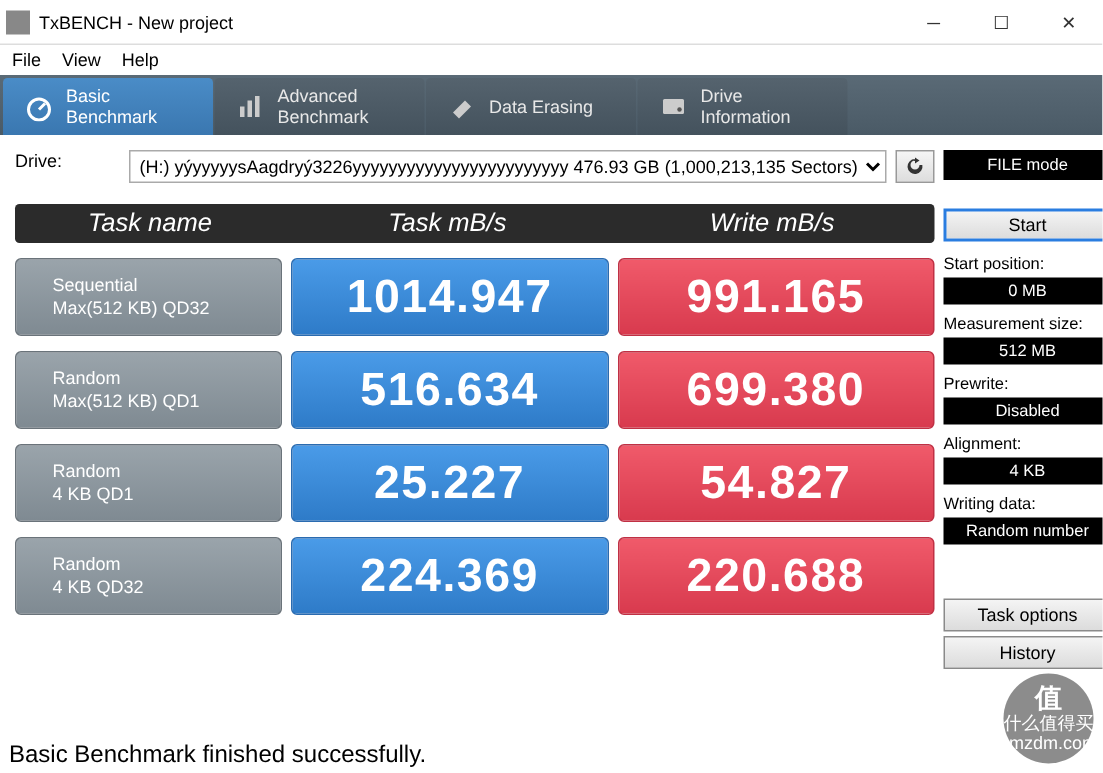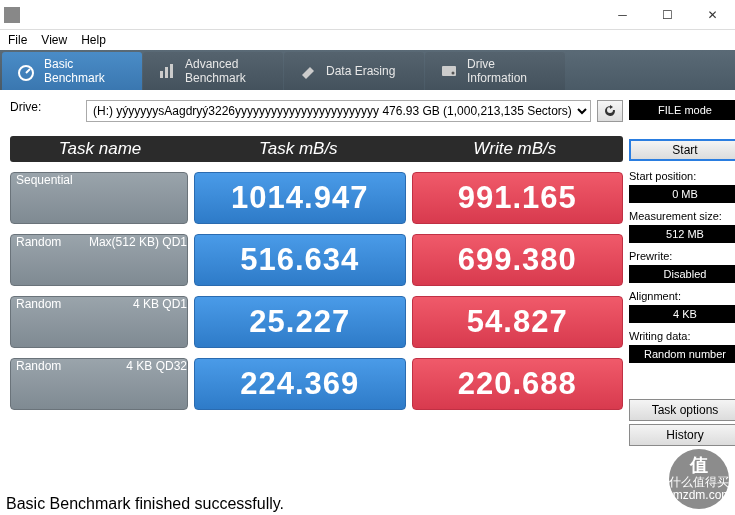--- a/index.html
+++ b/index.html
@@ -18,41 +18,42 @@
 .body{padding:10px 10px 0 10px;display:flex;gap:6px}
 .left{flex:1}
 .driverow{display:flex;align-items:flex-start;gap:6px;margin-bottom:14px}
 .driverow .lbl{width:70px}
 .driverow select{flex:1;height:22px;font-size:12px;border:1px solid #aaa;background:#fff;padding:0 2px}
 .refresh{width:26px;height:22px;border:1px solid #999;background:linear-gradient(#f6f6f6,#ddd);display:flex;align-items:center;justify-content:center}
 .headrow{display:flex;background:#2b2b2b;color:#fff;border-radius:3px;overflow:hidden;font-style:italic;font-family:Georgia,serif;height:26px;align-items:center;margin-bottom:10px}
 .headrow>div{flex:1;text-align:center;font-size:17px}
 .headrow>div:first-child{flex:0 0 180px}
 .testrow{display:flex;gap:6px;margin-bottom:10px;height:52px}
-.taskname{flex:0 0 178px;background:linear-gradient(#9aa4ab,#7f8a92);border:1px solid #6a737a;border-radius:4px;color:#fff;display:flex;flex-direction:row;justify-content:space-between;padding-left:5px;font-size:12px;line-height:1.25}
+.taskname{flex:0 0 178px;background:linear-gradient(#9aa4ab,#7f8a92);border:1px solid #6a737a;border-radius:4px;color:#fff;display:flex;flex-direction:column;justify-content:center;padding-left:24px;font-size:12px;line-height:1.25}
 .val{flex:1;border-radius:4px;display:flex;align-items:center;justify-content:center;color:#fff;font-size:31px;font-weight:bold;letter-spacing:1px;font-family:Liberation Sans, sans-serif}
 .val.read{background:linear-gradient(#4a9be8,#2e7bc8);border:1px solid #2a6bb0}
 .val.write{background:linear-gradient(#f05a6a,#d83a4e);border:1px solid #c03044}
 .right{flex:0 0 112px;display:flex;flex-direction:column;gap:3px}
 .filemode{background:#000;color:#fff;text-align:center;padding:4px 0;font-size:11px;margin-bottom:16px}
 .btn{background:linear-gradient(#f4f4f4,#dcdcdc);border:1px solid #8a8a8a;height:22px;display:flex;align-items:center;justify-content:center;font-size:12px;cursor:default}
 .btn.start{border:2px solid #2a7de0;font-weight:normal;margin-bottom:4px}
 .slabel{font-size:11px;margin-top:2px}
 .blackval{background:#000;color:#fff;text-align:center;padding:3px 0;font-size:11px;margin-bottom:2px}
 .gap{height:28px}
 .status{position:absolute;bottom:2px;left:6px;font-size:16px}
 .watermark{position:absolute;right:6px;bottom:6px;width:60px;height:60px;border-radius:50%;background:rgba(0,0,0,0.45);color:#fff;display:flex;flex-direction:column;align-items:center;justify-content:center;font-size:9px;line-height:1.1;text-align:center}
 .watermark .big{font-size:18px;font-weight:bold}
 svg{display:block}
 </style>
 </head>
 <body>
 
 <div class="titlebar">
   <div class="icon"></div>
+  <span class="tt">TxBENCH - New project</span>
   <div class="winbtns">
     <div class="winbtn">─</div>
     <div class="winbtn">☐</div>
     <div class="winbtn close">✕</div>
   </div>
 </div>
 
 <div class="menubar">
   <span>File</span>
   <span>View</span>
@@ -113,20 +114,21 @@
     <div class="headrow">
       <div>Task name</div>
       <div>Task mB/s</div>
       <div>Write mB/s</div>
     </div>
 
     <div id="tests">
         <div class="testrow">
           <div class="taskname">
             <div>Sequential</div>
+            <div>Max(512 KB) QD32</div>
           </div>
           <div class="val read">1014.947</div>
           <div class="val write">991.165</div>
         </div>
         <div class="testrow">
           <div class="taskname">
             <div>Random</div>
             <div>Max(512 KB) QD1</div>
           </div>
           <div class="val read">516.634</div>

